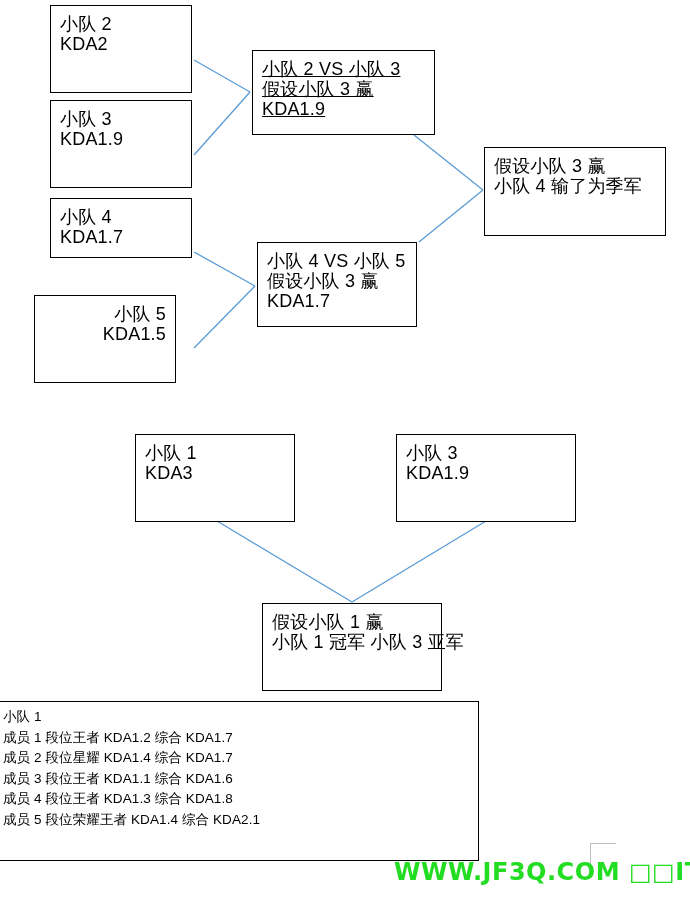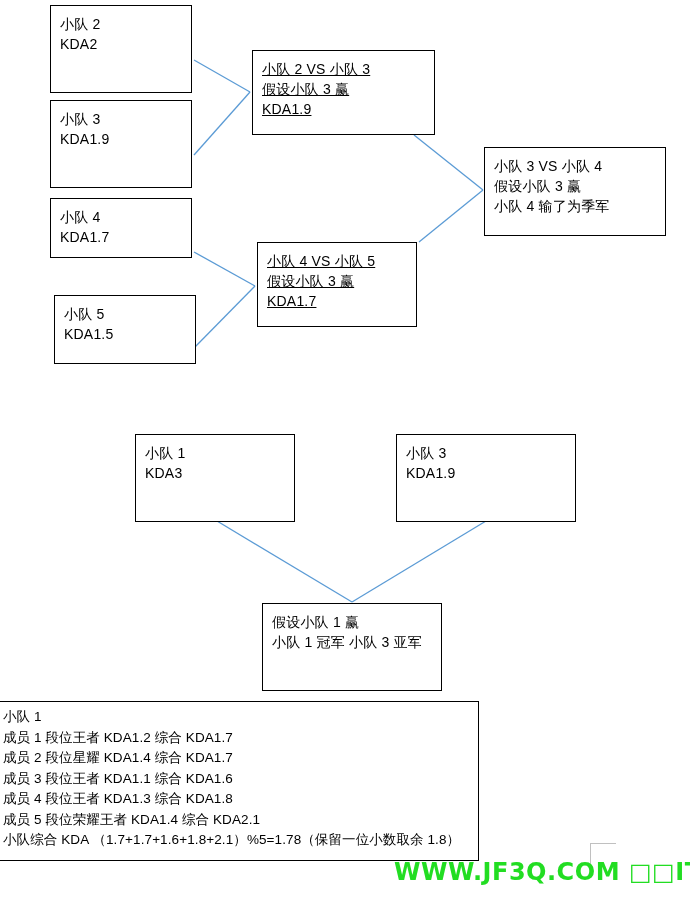--- a/index.html
+++ b/index.html
@@ -31,21 +31,21 @@
     height: 922px;
     pointer-events: none;
   }
   .node {
     position: absolute;
     box-sizing: border-box;
     border: 1px solid #000000;
     background: #ffffff;
     padding: 8px 9px 0 9px;
     line-height: 20px;
-    font-size: 14px;
+    font-size: 18px;
   }
   .node .line {
     white-space: nowrap;
     letter-spacing: 0.2px;
   }
   .summary {
     position: absolute;
     box-sizing: border-box;
     border: 1px solid #000000;
     border-left: none;
@@ -105,36 +105,35 @@
         <div class="line">KDA2</div>
       </div>
       <div class="node" style="left: 50px; top: 100px; width: 142px; height: 88px;">
         <div class="line">小队 3</div>
         <div class="line">KDA1.9</div>
       </div>
       <div class="node" style="left: 50px; top: 198px; width: 142px; height: 60px;">
         <div class="line">小队 4</div>
         <div class="line">KDA1.7</div>
       </div>
-      <div class="node" style="left: 54px; top: 295px; width: 142px; height: 69px;">
+      <div class="node" style="left: 34px; top: 295px; width: 142px; height: 88px; text-align: right;">
         <div class="line">小队 5</div>
         <div class="line">KDA1.5</div>
       </div>
       <div class="node" style="left: 252px; top: 50px; width: 183px; height: 85px; text-decoration: underline;">
         <div class="line">小队 2 VS 小队 3</div>
         <div class="line">假设小队 3 赢</div>
         <div class="line">KDA1.9</div>
       </div>
-      <div class="node" style="left: 257px; top: 242px; width: 160px; height: 85px; text-decoration: underline;">
+      <div class="node" style="left: 257px; top: 242px; width: 160px; height: 85px;">
         <div class="line">小队 4 VS 小队 5</div>
         <div class="line">假设小队 3 赢</div>
         <div class="line">KDA1.7</div>
       </div>
       <div class="node" style="left: 484px; top: 147px; width: 182px; height: 89px;">
-        <div class="line">小队 3 VS 小队 4</div>
         <div class="line">假设小队 3 赢</div>
         <div class="line">小队 4 输了为季军</div>
       </div>
       <div class="node" style="left: 135px; top: 434px; width: 160px; height: 88px;">
         <div class="line">小队 1</div>
         <div class="line">KDA3</div>
       </div>
       <div class="node" style="left: 396px; top: 434px; width: 180px; height: 88px;">
         <div class="line">小队 3</div>
         <div class="line">KDA1.9</div>
@@ -145,21 +144,20 @@
       </div>
     </div>
 
   <div class="summary" id="summary-box" style="left: 0px; top: 701px; width: 479px; height: 160px;">
       <div class="line">小队 1</div>
       <div class="line">成员 1  段位王者  KDA1.2    综合 KDA1.7</div>
       <div class="line">成员 2  段位星耀  KDA1.4    综合 KDA1.7</div>
       <div class="line">成员 3  段位王者  KDA1.1    综合 KDA1.6</div>
       <div class="line">成员 4  段位王者  KDA1.3    综合 KDA1.8</div>
       <div class="line">成员 5  段位荣耀王者  KDA1.4    综合 KDA2.1</div>
-      <div class="line">小队综合 KDA （1.7+1.7+1.6+1.8+2.1）%5=1.78（保留一位小数取余 1.8）</div>
     </div>
 
   <div class="corner-mark" style="left:590px; top:843px; width:26px; height:24px;">
     <div class="h" style="width: 26px; background: rgb(192, 192, 192);"></div>
     <div class="v" style="height: 24px; background: rgb(192, 192, 192);"></div>
   </div>
 
   <div class="watermark" style="left: 394px; top: 886px; transform: translateY(-100%); color: rgb(34, 221, 34);">WWW.JF3Q.COM □□IT</div>
 
 </div>

